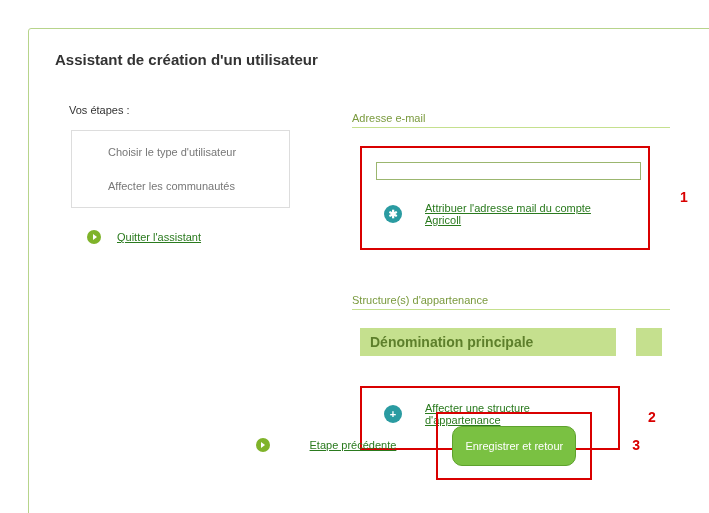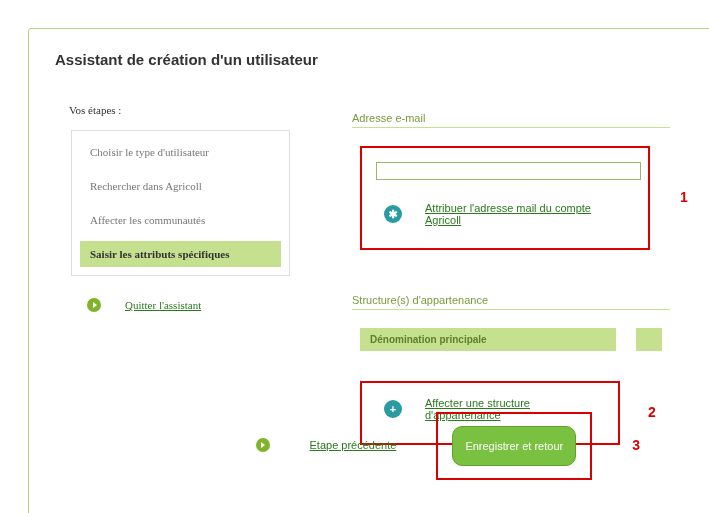--- a/index.html
+++ b/index.html
@@ -27,51 +27,51 @@
     margin-bottom: 28px;
   }
   .content {
     display: flex;
     gap: 30px;
     align-items: flex-start;
   }
   .left-col {
     width: 235px;
     flex: 0 0 235px;
-    font-family: Liberation Serif, serif;
   }
   .right-col {
     flex: 1;
     min-width: 0;
   }
   .steps-title {
     font-size: 11px;
     color: #333;
     margin: 0 0 14px 6px;
   }
   .steps-box {
     border: 1px solid #ddd;
     background: #fff;
+    padding-left: 18px;
   }
   .step-item {
     padding: 7px 10px;
     font-size: 11px;
     color: #777;
     border-bottom: 0;
   }
   .step-item.current {
     background: #c5e08e;
     color: #333;
     font-weight: bold;
   }
   .quit-row {
     margin-top: 14px;
     display: flex;
     align-items: center;
-    gap: 8px;
+    gap: 0;
     padding-left: 8px;
   }
   .arrow-icon {
     width: 14px; height: 14px;
     border-radius: 50%;
     background: #7fb32a;
     display: inline-flex;
     align-items: center;
     justify-content: center;
   }
@@ -132,21 +132,21 @@
     font-weight: bold;
     font-size: 14px;
   }
   .email-block-row { display:flex; align-items:center; gap:14px; }
   .struct-row { display:flex; align-items: stretch; gap:4px; margin-bottom: 14px; }
   .struct-header {
     flex: 1;
     background: #c5e08e;
     color: #5d7f2b;
     font-weight: bold;
-    font-size: 10px;
+    font-size: 14px;
     padding: 6px 10px;
   }
   .struct-side {
     width: 26px;
     background: #c5e08e;
   }
   .struct-block-row { display:flex; align-items:center; gap:12px; }
   .red-box.slim { width: 260px; }
   .red-box.tight { padding: 4px 6px; display:inline-block; }
   .footer-row {
@@ -174,23 +174,21 @@
 <div class="panel">
 
   <div class="page-title">Assistant de création d'un utilisateur</div>
 
   <div class="content">
 
     <div class="left-col">
       <div class="steps-title">Vos étapes :</div>
       <div class="steps-box">
         <div class="step-item">Choisir le type d'utilisateur</div>
-        <div class="step-item">Rechercher dans Agricoll</div>
         <div class="step-item">Affecter les communautés</div>
-        <div class="step-item current">Saisir les attributs spécifiques</div>
       </div>
       <div class="quit-row">
         <span class="arrow-icon"></span>
         <span class="link">Quitter l'assistant</span>
       </div>
     </div>
 
     <div class="right-col">
 
       <div class="section-head">Adresse e-mail</div>

